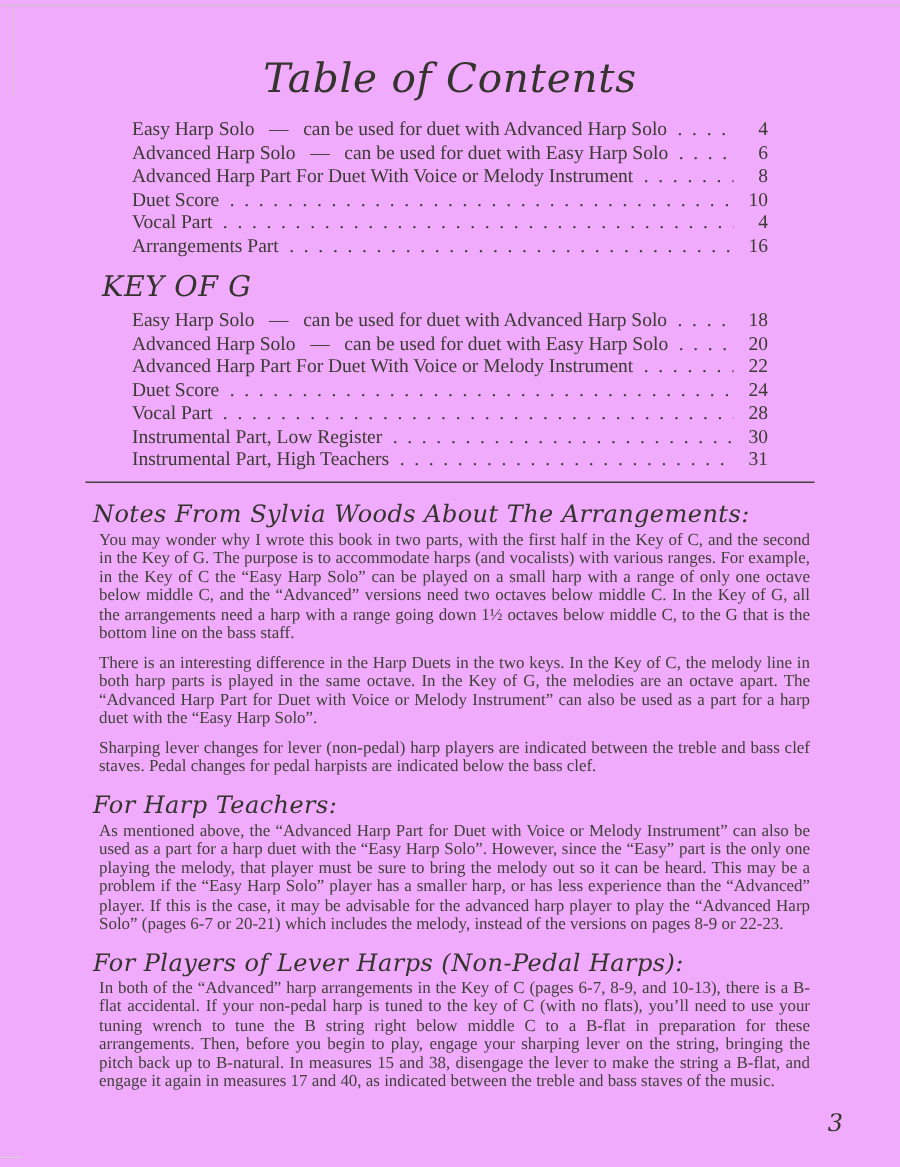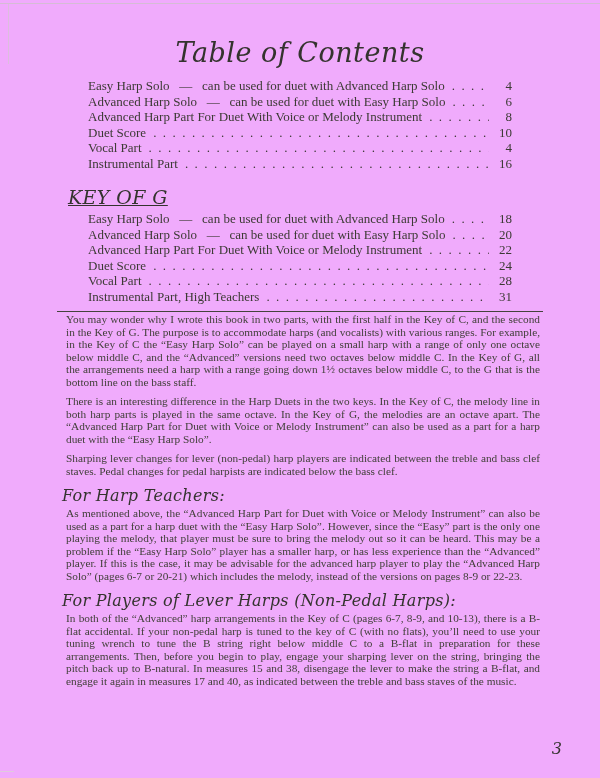--- a/index.html
+++ b/index.html
@@ -32,21 +32,21 @@
   .key-heading{
     margin:5px 0 3px 0;
     font-family:"DejaVu Serif", serif;
     font-style:italic;
     font-weight:500;
     font-size:19px;
     line-height:22px;
     color:#34332e;
     letter-spacing:.4px;
   }
-  .key-heading.second{margin-top:15px;text-decoration:underline;}
+  .key-heading.second{margin-top:9px;}
   .toc-row{
     display:flex;
     align-items:baseline;
     padding-left:20px;
     font-size:13px;
     line-height:15.5px;
     color:#3c3a34;
   }
   .toc-label{white-space:nowrap;}
   .leader{
@@ -129,21 +129,21 @@
         <span class="toc-label">Duet Score</span>
         <span class="leader"></span>
         <span class="toc-page">10</span>
       </div>
       <div class="toc-row">
         <span class="toc-label">Vocal Part</span>
         <span class="leader"></span>
         <span class="toc-page">4</span>
       </div>
       <div class="toc-row">
-        <span class="toc-label">Instrumental Part</span>
+        <span class="toc-label">Arrangements Part</span>
         <span class="leader"></span>
         <span class="toc-page">16</span>
       </div>
     </section>
 
     <section>
       <h2 class="key-heading second">KEY OF G</h2>
       <div class="toc-row">
         <span class="toc-label">Easy Harp Solo  —  can be used for duet with Advanced Harp Solo</span>
         <span class="leader"></span>
@@ -163,32 +163,38 @@
         <span class="toc-label">Duet Score</span>
         <span class="leader"></span>
         <span class="toc-page">24</span>
       </div>
       <div class="toc-row">
         <span class="toc-label">Vocal Part</span>
         <span class="leader"></span>
         <span class="toc-page">28</span>
       </div>
       <div class="toc-row">
+        <span class="toc-label">Instrumental Part, Low Register</span>
+        <span class="leader"></span>
+        <span class="toc-page">30</span>
+      </div>
+      <div class="toc-row">
         <span class="toc-label">Instrumental Part, High Teachers</span>
         <span class="leader"></span>
         <span class="toc-page">31</span>
       </div>
     </section>
   </div>
 
   <div class="divider"></div>
 
   <div class="notes">
 
     <section>
+      <h3 class="note-heading first">Notes From Sylvia Woods About The Arrangements:</h3>
       <p class="note-para">You may wonder why I wrote this book in two parts, with the first half in the Key of C, and the second in the Key of G. The purpose is to accommodate harps (and vocalists) with various ranges. For example, in the Key of C the “Easy Harp Solo” can be played on a small harp with a range of only one octave below middle C, and the “Advanced” versions need two octaves below middle C. In the Key of G, all the arrangements need a harp with a range going down 1½ octaves below middle C, to the G that is the bottom line on the bass staff.</p>
       <p class="note-para">There is an interesting difference in the Harp Duets in the two keys. In the Key of C, the melody line in both harp parts is played in the same octave. In the Key of G, the melodies are an octave apart. The “Advanced Harp Part for Duet with Voice or Melody Instrument” can also be used as a part for a harp duet with the “Easy Harp Solo”.</p>
       <p class="note-para">Sharping lever changes for lever (non-pedal) harp players are indicated between the treble and bass clef staves. Pedal changes for pedal harpists are indicated below the bass clef.</p>
     </section>
 
     <section>
       <h3 class="note-heading">For Harp Teachers:</h3>
       <p class="note-para">As mentioned above, the “Advanced Harp Part for Duet with Voice or Melody Instrument” can also be used as a part for a harp duet with the “Easy Harp Solo”. However, since the “Easy” part is the only one playing the melody, that player must be sure to bring the melody out so it can be heard. This may be a problem if the “Easy Harp Solo” player has a smaller harp, or has less experience than the “Advanced” player.  If this is the case, it may be advisable for the advanced harp player to play the “Advanced Harp Solo” (pages 6-7 or 20-21) which includes the melody, instead of the versions on pages 8-9 or 22-23.</p>
     </section>
 

